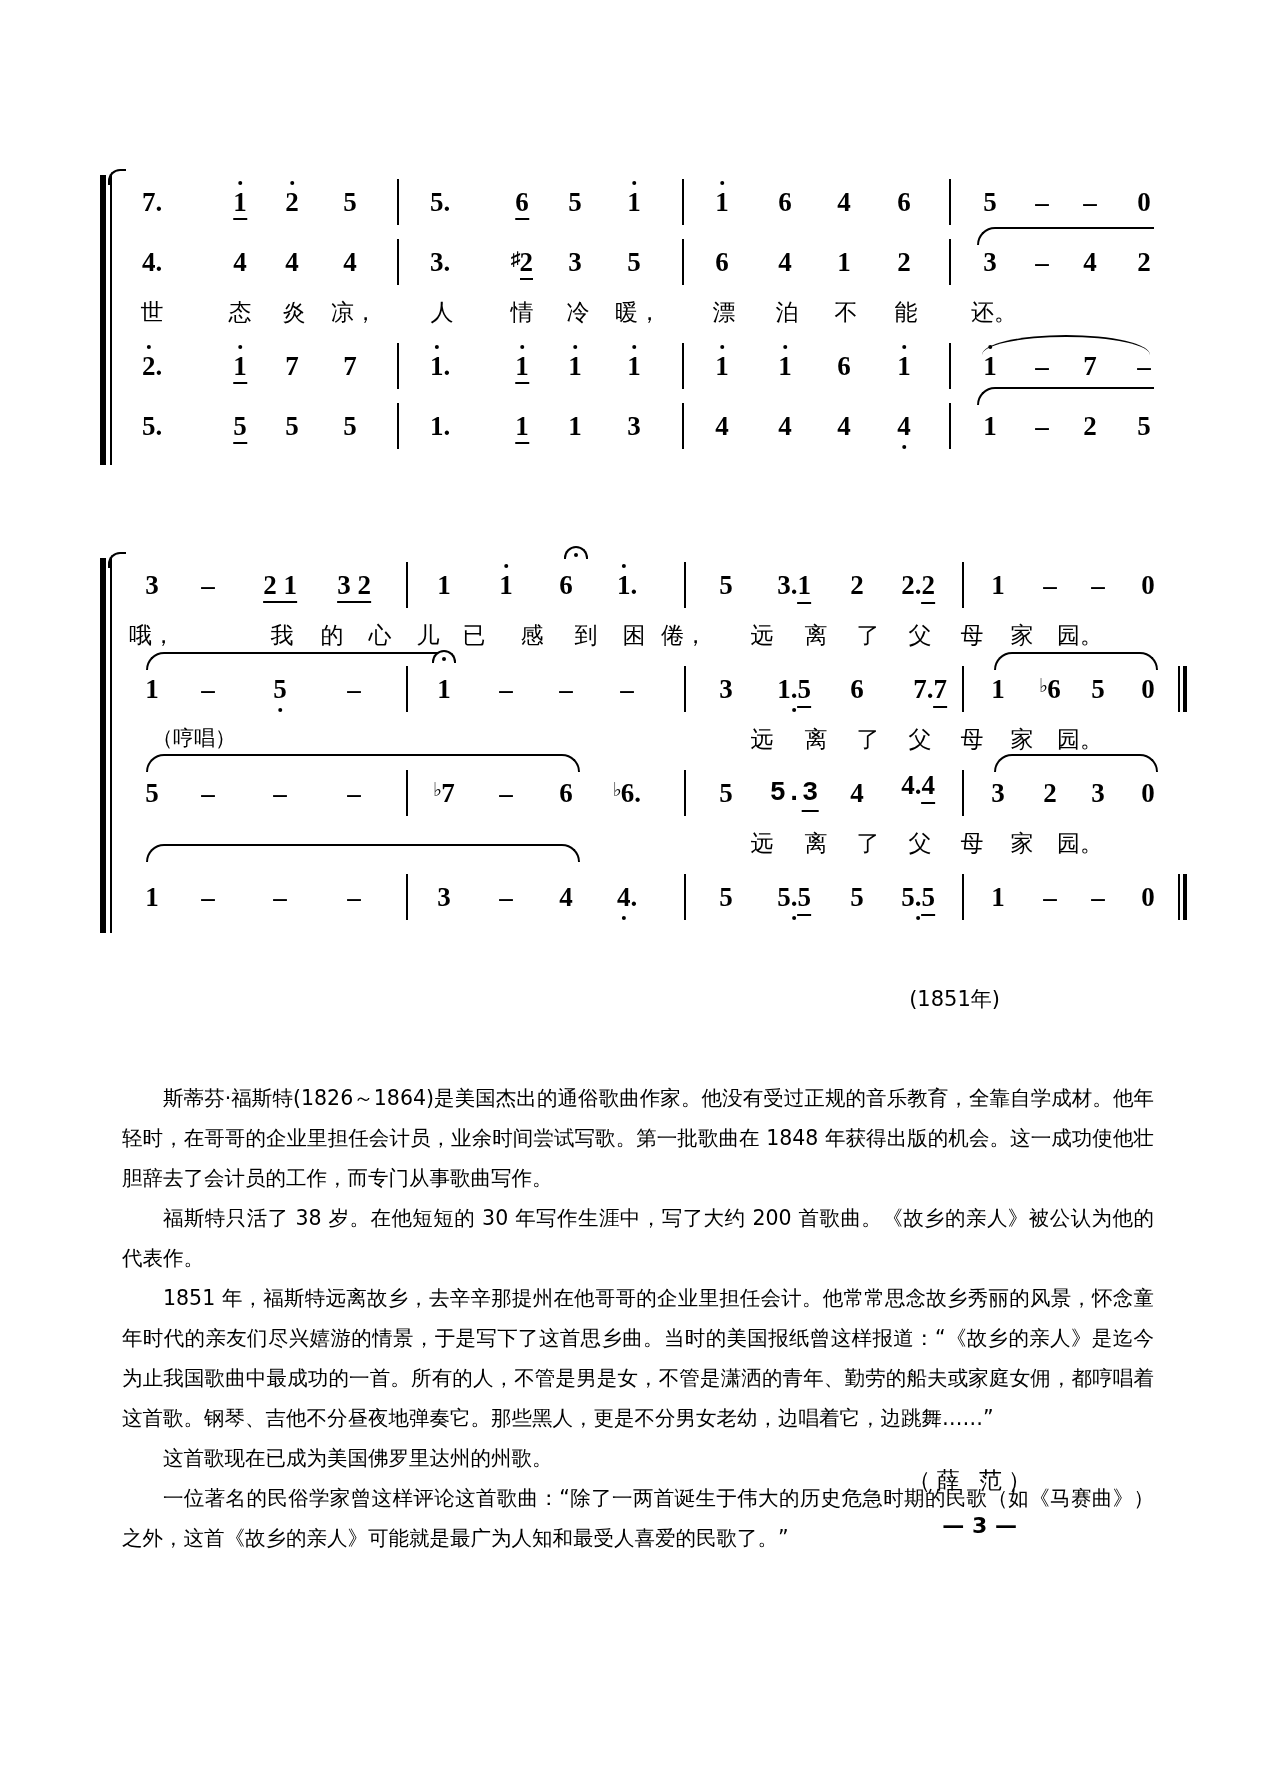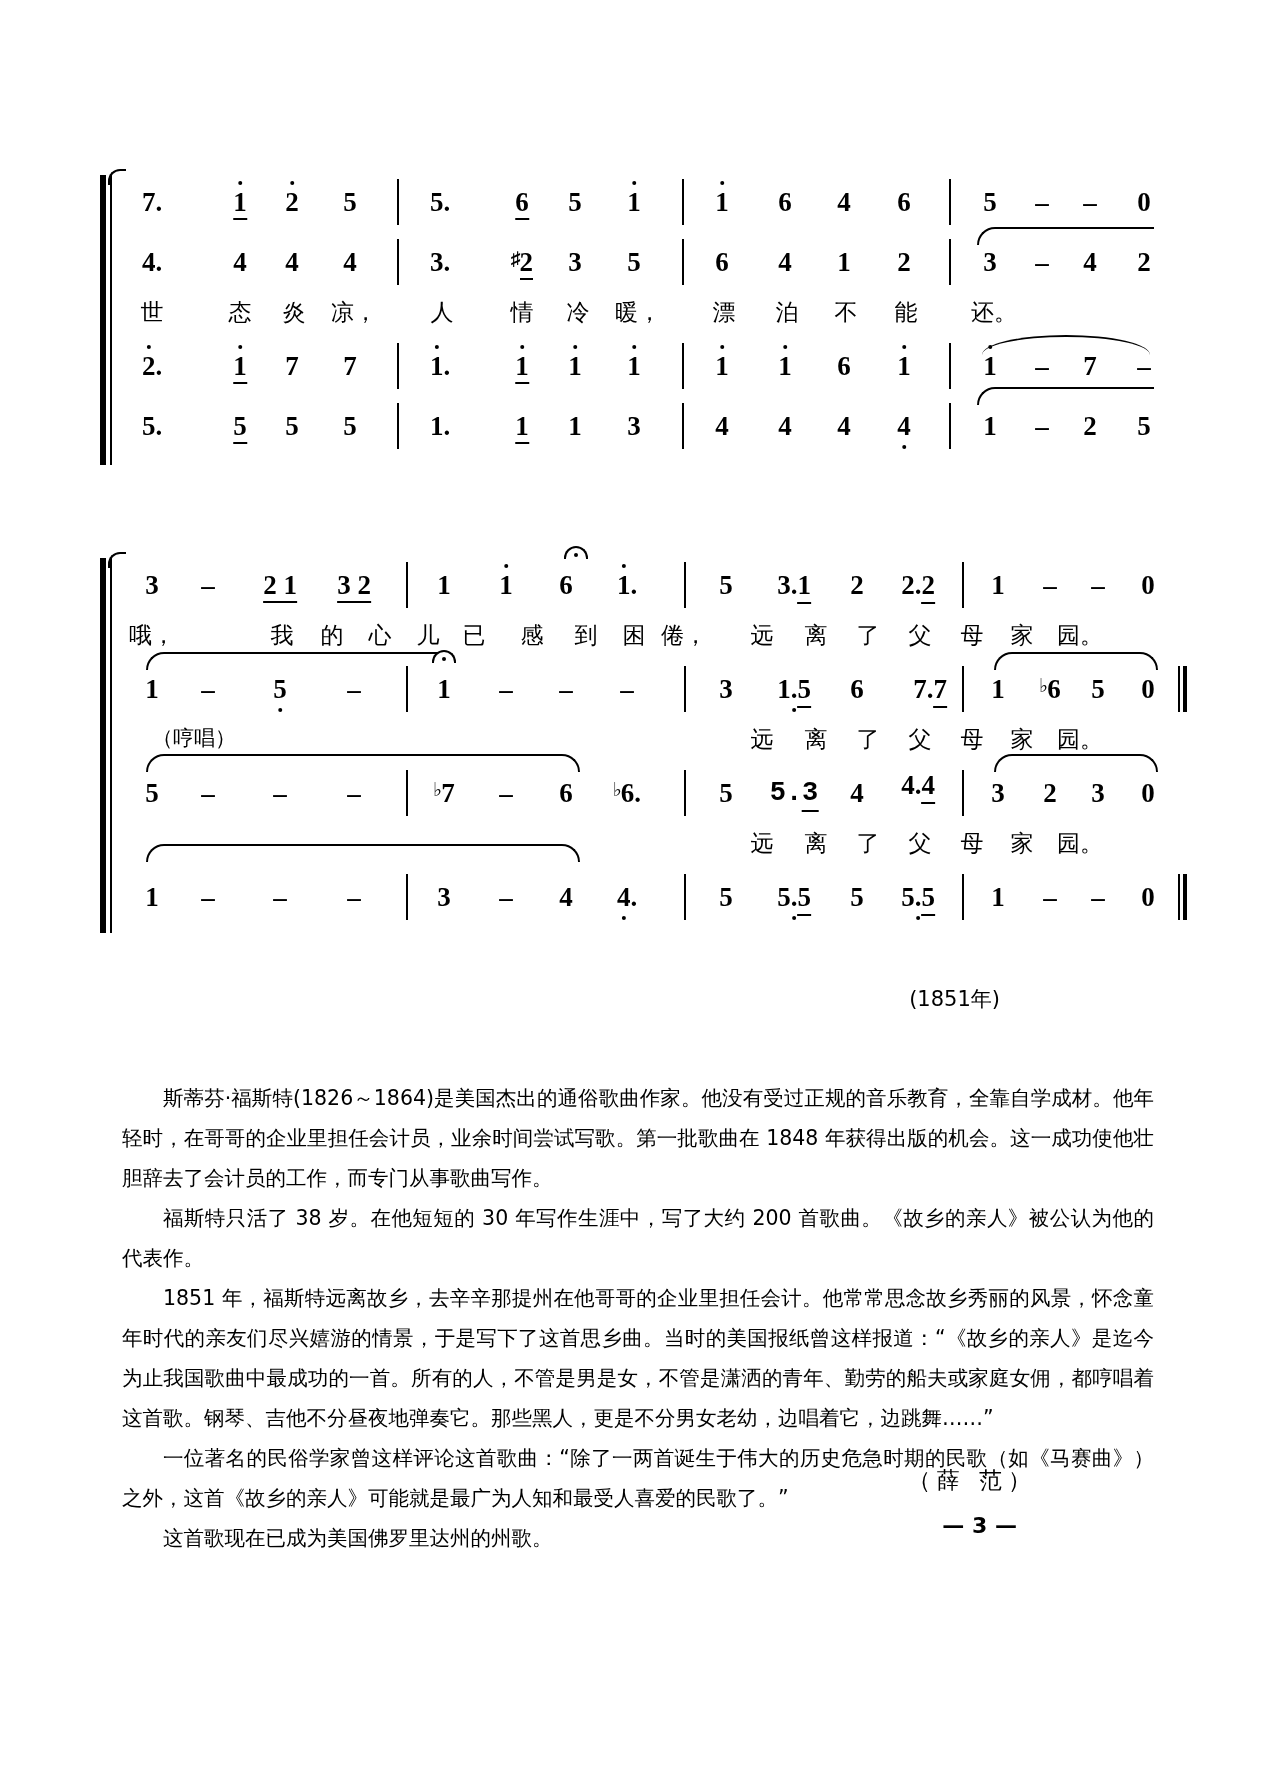--- a/index.html
+++ b/index.html
@@ -645,20 +645,20 @@
       </span>
     </div>
   </div>
 
   <div id="year-line">(1851年)</div>
 
   <div id="prose">
     <p>斯蒂芬·福斯特(1826～1864)是美国杰出的通俗歌曲作家。他没有受过正规的音乐教育，全靠自学成材。他年轻时，在哥哥的企业里担任会计员，业余时间尝试写歌。第一批歌曲在 1848 年获得出版的机会。这一成功使他壮胆辞去了会计员的工作，而专门从事歌曲写作。</p>
     <p>福斯特只活了 38 岁。在他短短的 30 年写作生涯中，写了大约 200 首歌曲。《故乡的亲人》被公认为他的代表作。</p>
     <p>1851 年，福斯特远离故乡，去辛辛那提州在他哥哥的企业里担任会计。他常常思念故乡秀丽的风景，怀念童年时代的亲友们尽兴嬉游的情景，于是写下了这首思乡曲。当时的美国报纸曾这样报道：“《故乡的亲人》是迄今为止我国歌曲中最成功的一首。所有的人，不管是男是女，不管是潇洒的青年、勤劳的船夫或家庭女佣，都哼唱着这首歌。钢琴、吉他不分昼夜地弹奏它。那些黑人，更是不分男女老幼，边唱着它，边跳舞……”</p>
+    <p>这首歌现在已成为美国佛罗里达州的州歌。</p>
     <p>一位著名的民俗学家曾这样评论这首歌曲：“除了一两首诞生于伟大的历史危急时期的民歌（如《马赛曲》）之外，这首《故乡的亲人》可能就是最广为人知和最受人喜爱的民歌了。”</p>
-    <p>这首歌现在已成为美国佛罗里达州的州歌。</p>
   </div>
 
   <div id="signature">（薛 范）</div>
   <div id="page-number">— 3 —</div>
 
 </div>
 
 </body></html>

